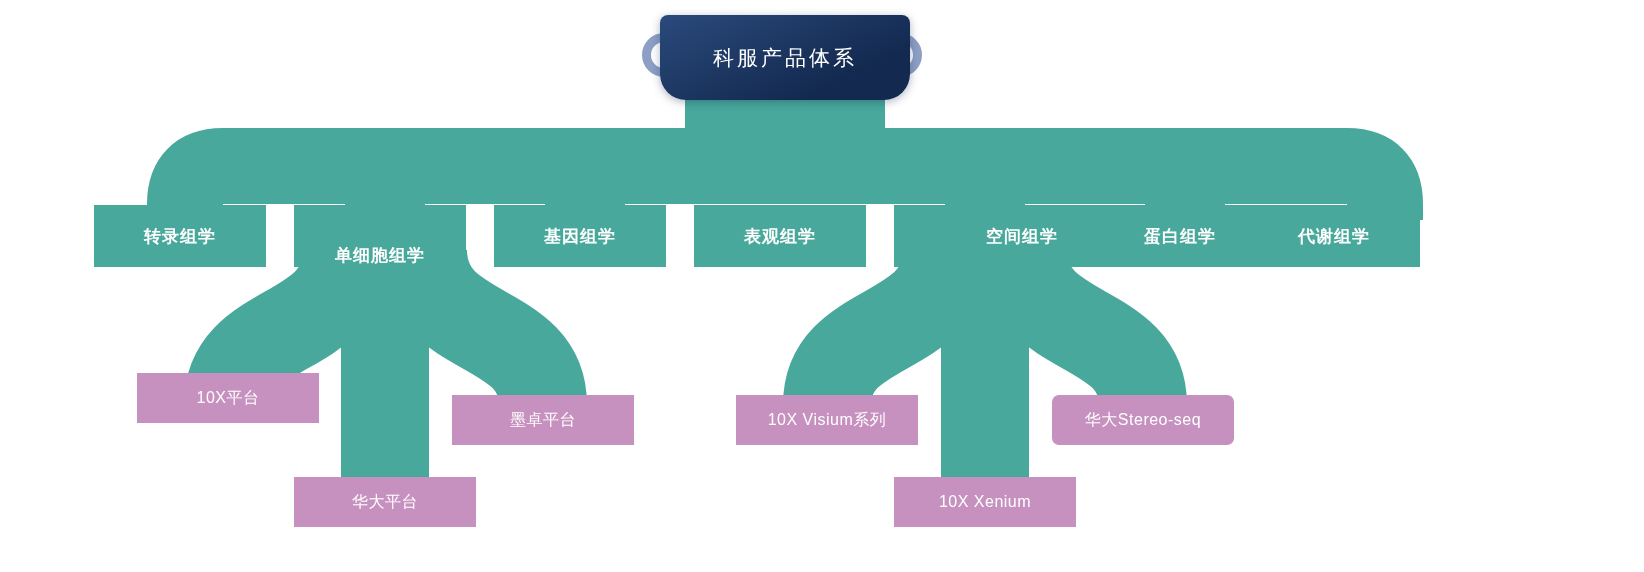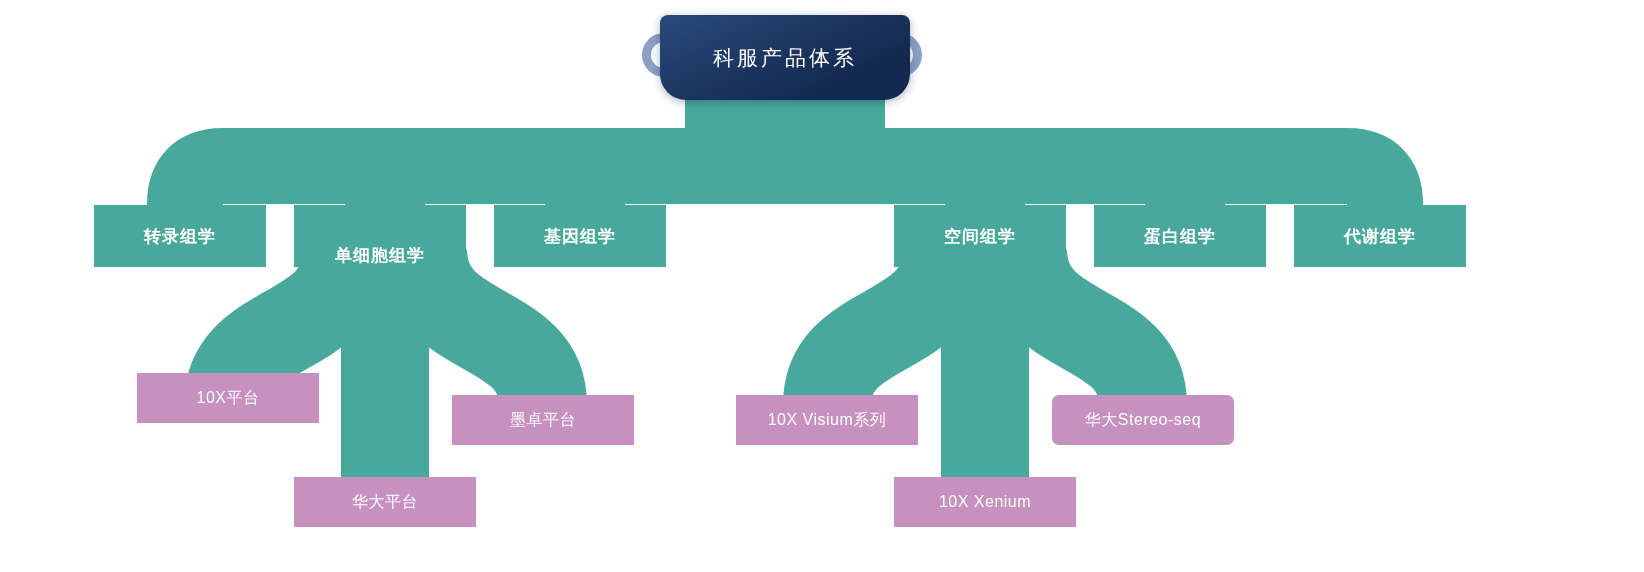--- a/index.html
+++ b/index.html
@@ -35,23 +35,23 @@
     top: 205px;
     background: var(--teal, #48a89b);
     font-weight: 700;
     font-size: 17px;
     letter-spacing: 1px;
   }
   .cat-1 { left: 94px; }
   .cat-2 { left: 294px; align-items: flex-end; }
   .cat-3 { left: 494px; }
   .cat-4 { left: 694px; }
-  .cat-5 { left: 894px; }
+  .cat-5 { left: 894px; padding-left: 42px; }
   .cat-6 { left: 1094px; }
-  .cat-7 { left: 1294px; }
+  .cat-7 { left: 1248px; }
 
   
   .plat {
     width: 182px;
     height: 50px;
     background: var(--pink, #c690bf);
     font-size: 16px;
     font-weight: 400;
     letter-spacing: 0.5px;
   }
@@ -130,20 +130,23 @@
 
   <div class="box cat cat-1">
     <span>转录组学</span>
   </div>
   <div class="box cat cat-2">
     <span>单细胞组学</span>
   </div>
   <div class="box cat cat-3">
     <span>基因组学</span>
   </div>
+  <div class="box cat cat-4">
+    <span>表观组学</span>
+  </div>
   <div class="box cat cat-5">
     <span>空间组学</span>
   </div>
   <div class="box cat cat-6">
     <span>蛋白组学</span>
   </div>
   <div class="box cat cat-7">
     <span>代谢组学</span>
   </div>
 

